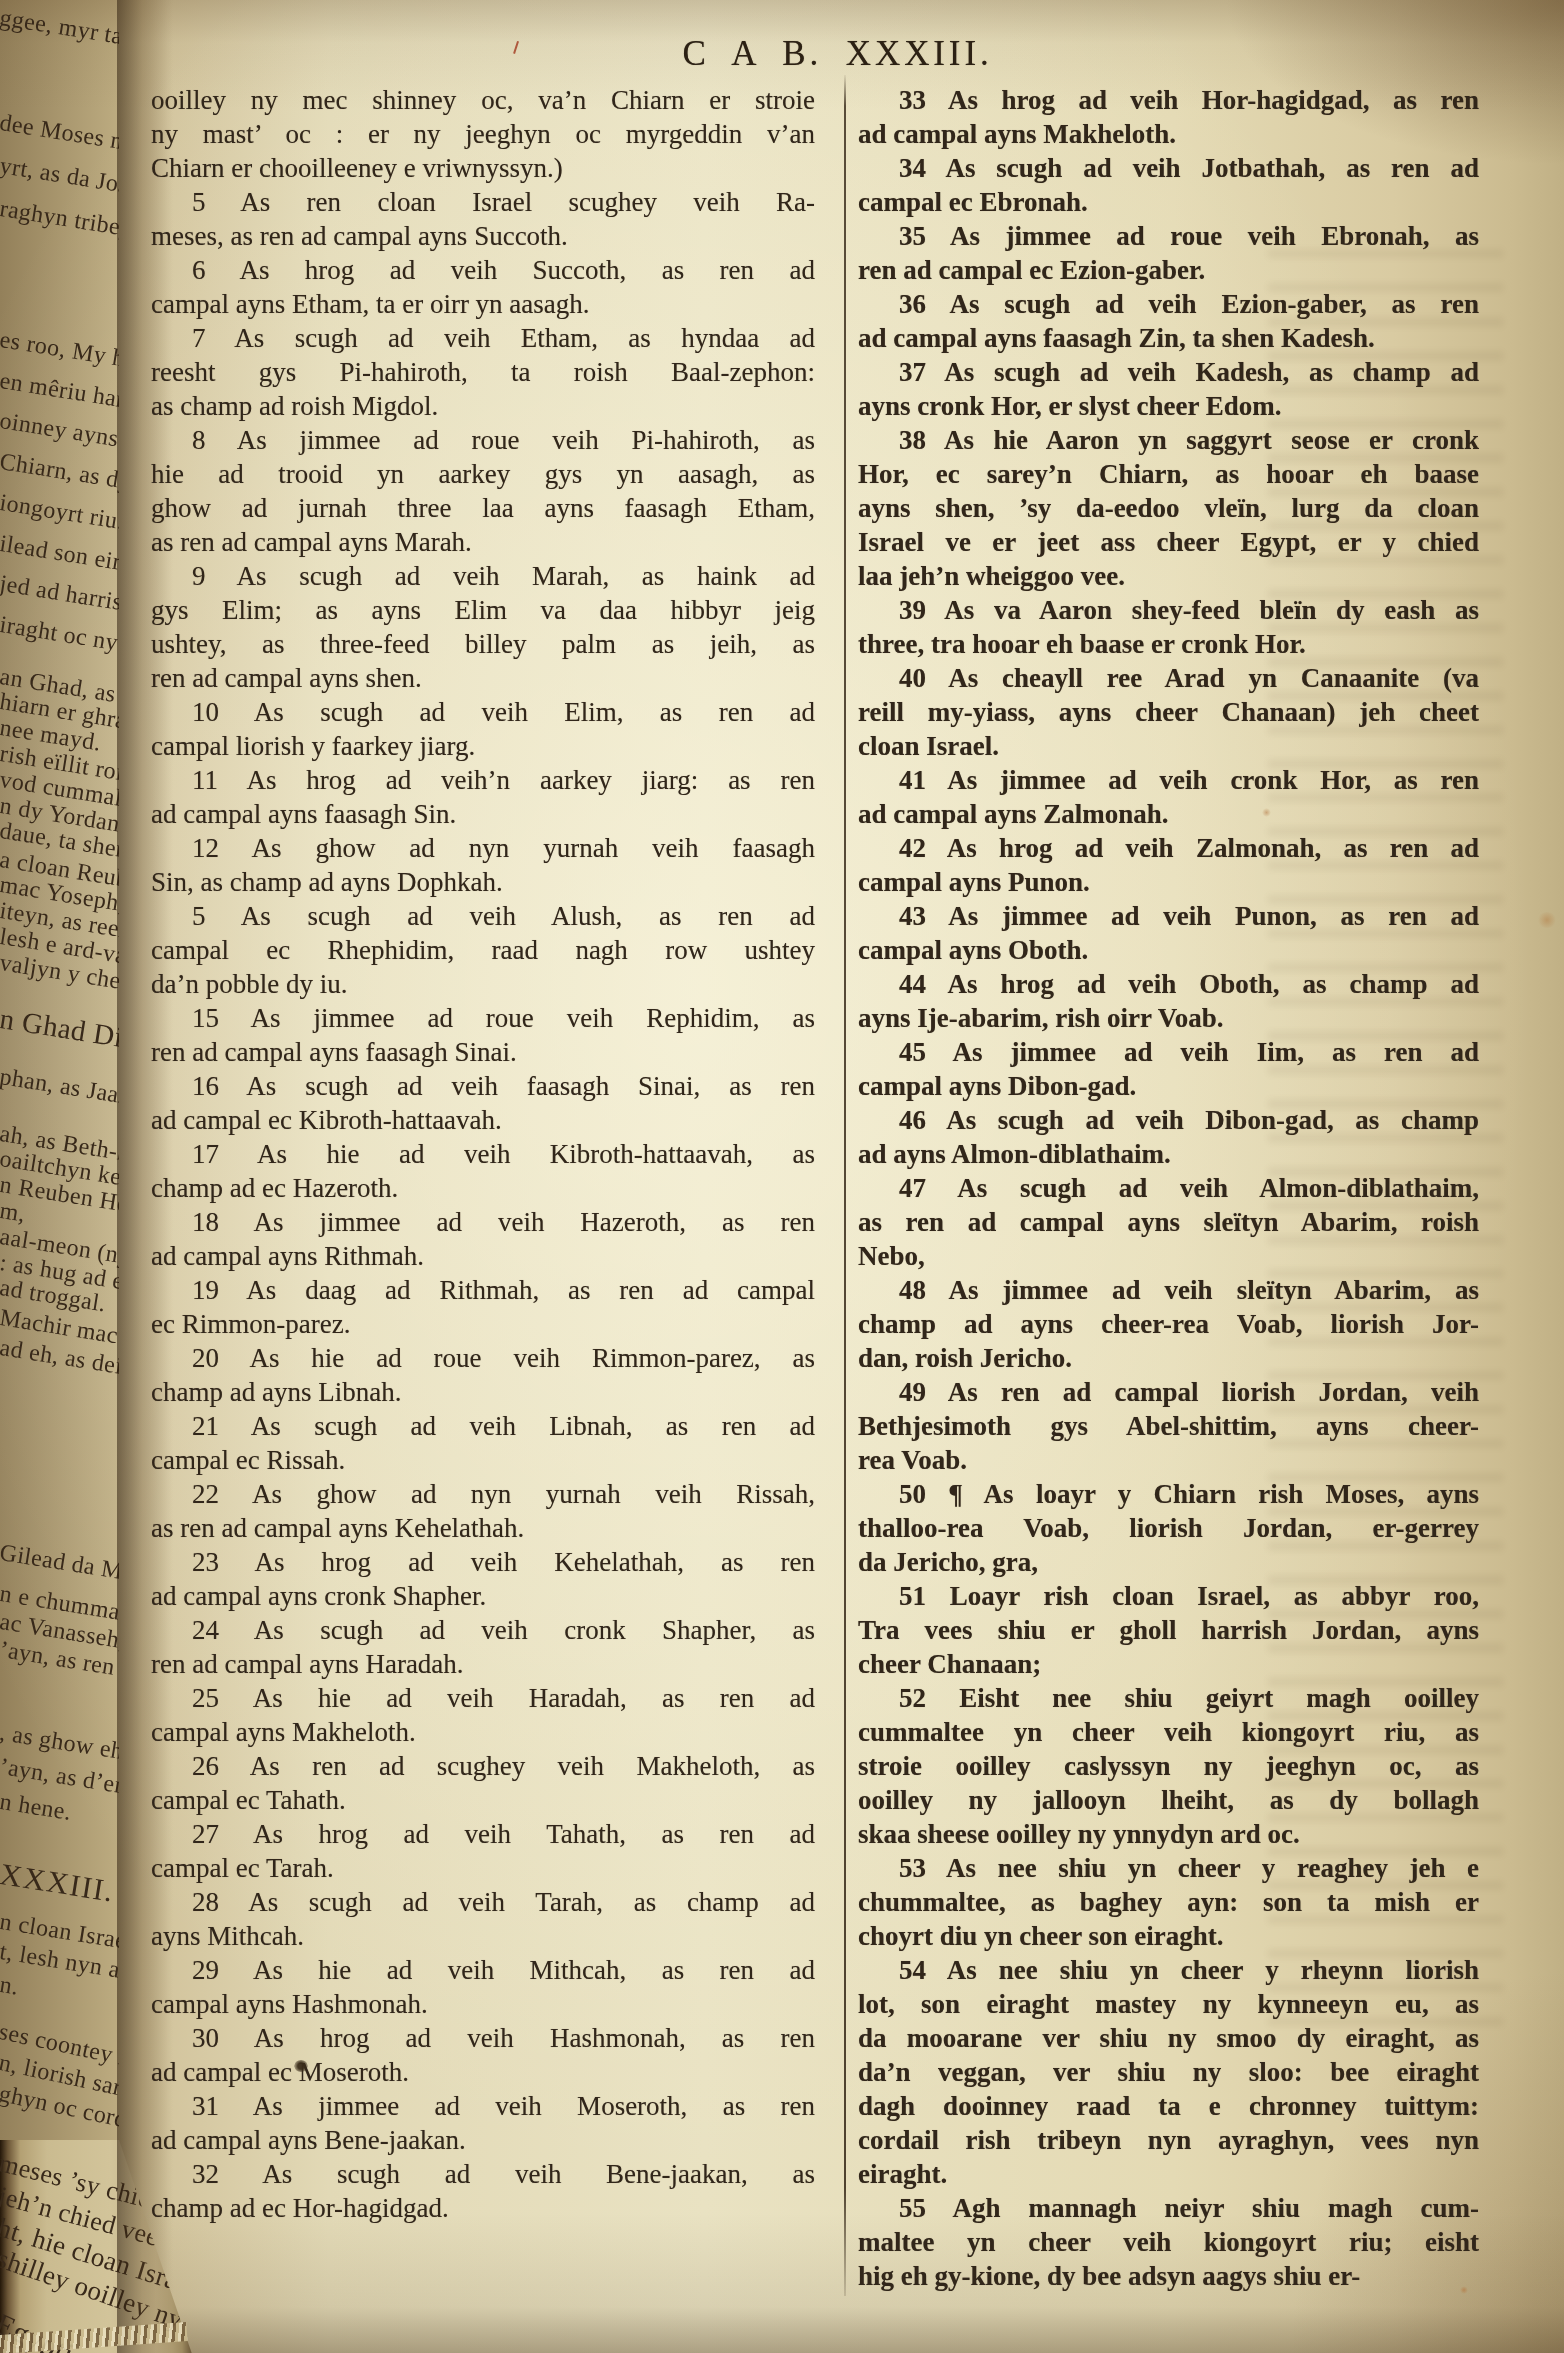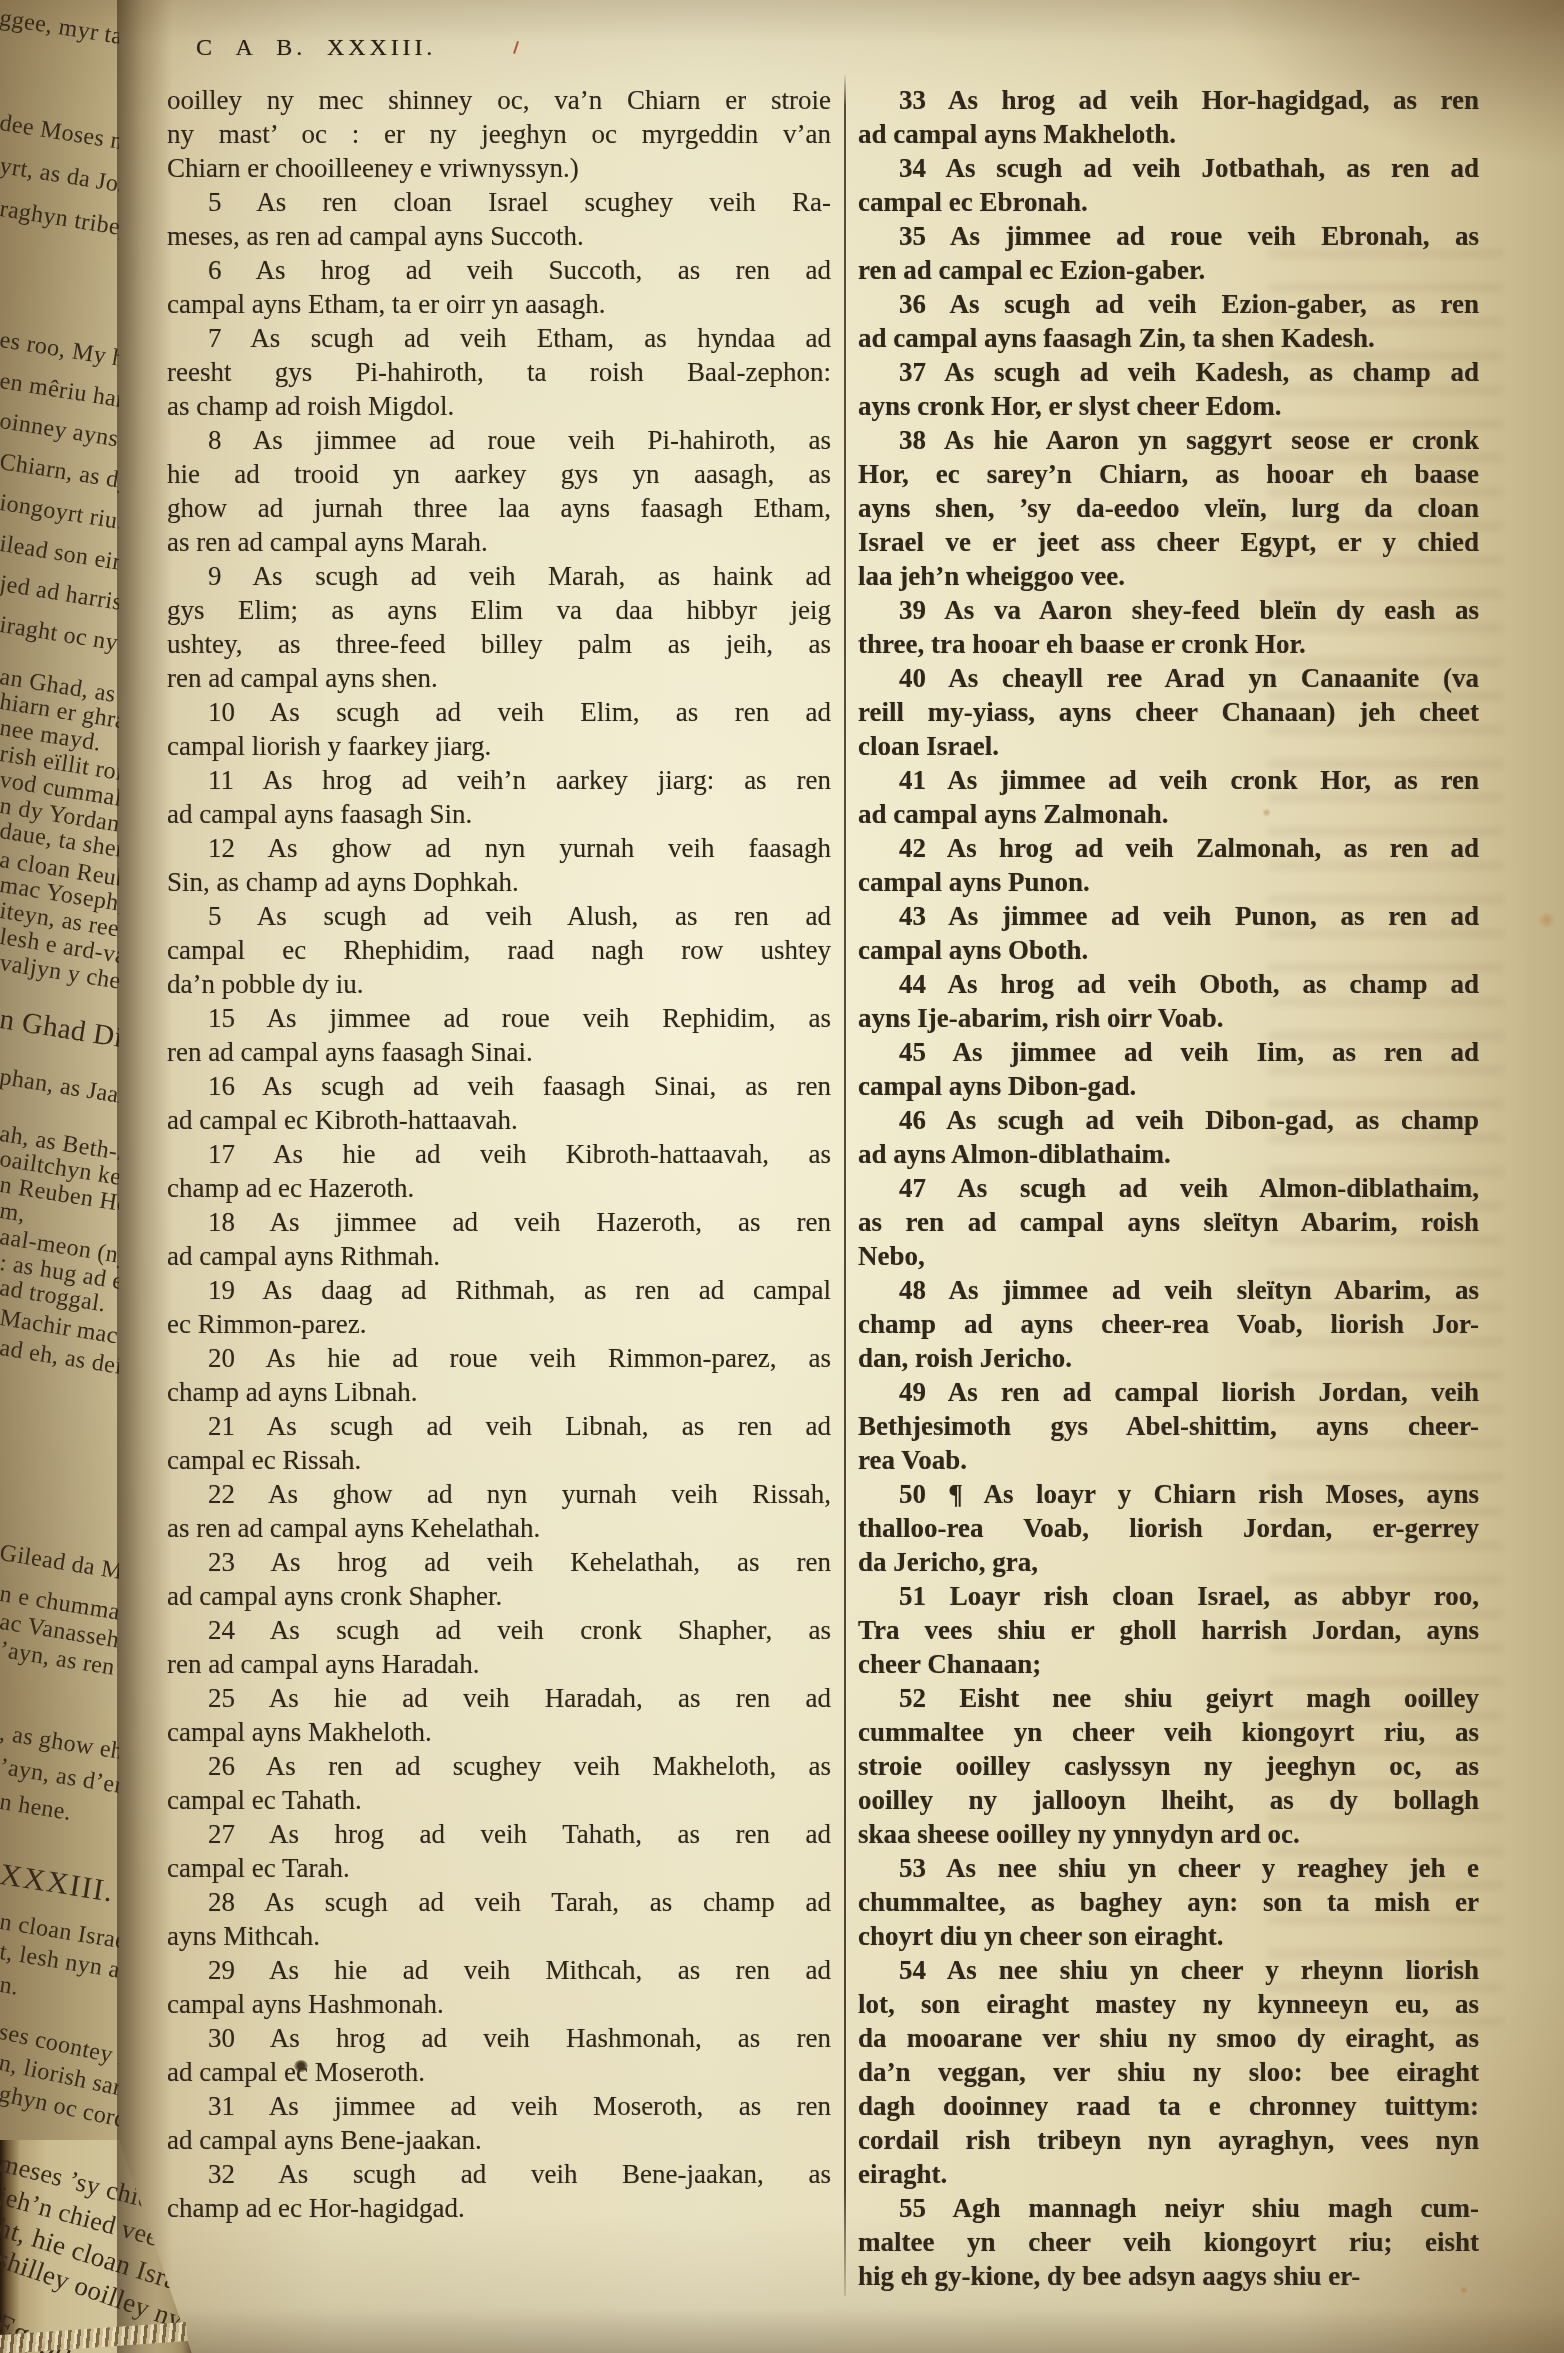--- a/index.html
+++ b/index.html
@@ -31,30 +31,30 @@
   .corner-flap {
     position:absolute; left:0; top:2140px; width:192px; height:214px; overflow:hidden;
     background:linear-gradient(90deg, #241709 0px, #6b5536 7.8px, #b3a073 20.3px, #cabb90 47px, #d2c49a 110px, #c4b389 156px, #9d8a60 182px, #6b5738 192px);
     clip-path:polygon(0 0, 62% 0, 100% 100%, 0 100%);
   }
   .gutter-shadow {
     position:absolute; left:117px; top:0; width:56px; height:2354px;
     background:linear-gradient(90deg, rgba(46,30,14,0.55), rgba(86,62,32,0.28) 45%, rgba(86,62,32,0) 100%);
   }
   .page-header {
-    position:absolute; left:196px; top:34px; width:1283px; 
-    font-size:24px; letter-spacing:3.9px; word-spacing:11px; color:#2c2114;
+    position:absolute; left:196px; top:34px; width:1283px; text-align:center;
+    font-size:35px; letter-spacing:3.9px; word-spacing:11px; color:#2c2114;
     text-shadow:0 0 0.8px rgba(44,33,20,0.55);
   }
   .divider {
     position:absolute; left:844px; top:75px; width:2.3px; height:2221px;
     background:linear-gradient(180deg, rgba(52,38,22,0.05), rgba(52,38,22,0.8) 31px, rgba(52,38,22,0.85) 2113px, rgba(52,38,22,0.15));
   }
   .col { position:absolute; top:83px; font-size:27px; line-height:34px; }
-  .col-left  { left:167px; width:664px; }
+  .col-left  { left:151px; width:664px; }
   .col-right { left:858px; width:621px;font-weight:bold; }
   .verse .l { text-align:justify; text-align-last:justify; white-space:normal;
               text-shadow:0 0 0.8px rgba(49,38,26,0.35); }
   .verse .l:last-child { text-align-last:left; }
   .verse .first { text-indent:41px; }
   
   .stain { position:absolute; border-radius:50%; pointer-events:none; }
   .stain-ink { left:294px; top:2060px; width:14px; height:11.7px;
     background:radial-gradient(circle, rgba(58,44,26,0.95) 0 35%, rgba(58,44,26,0.35) 70%, transparent 75%); }
   .stain-fox1 { left:1537px; top:912px; width:20.3px; height:15.6px;

